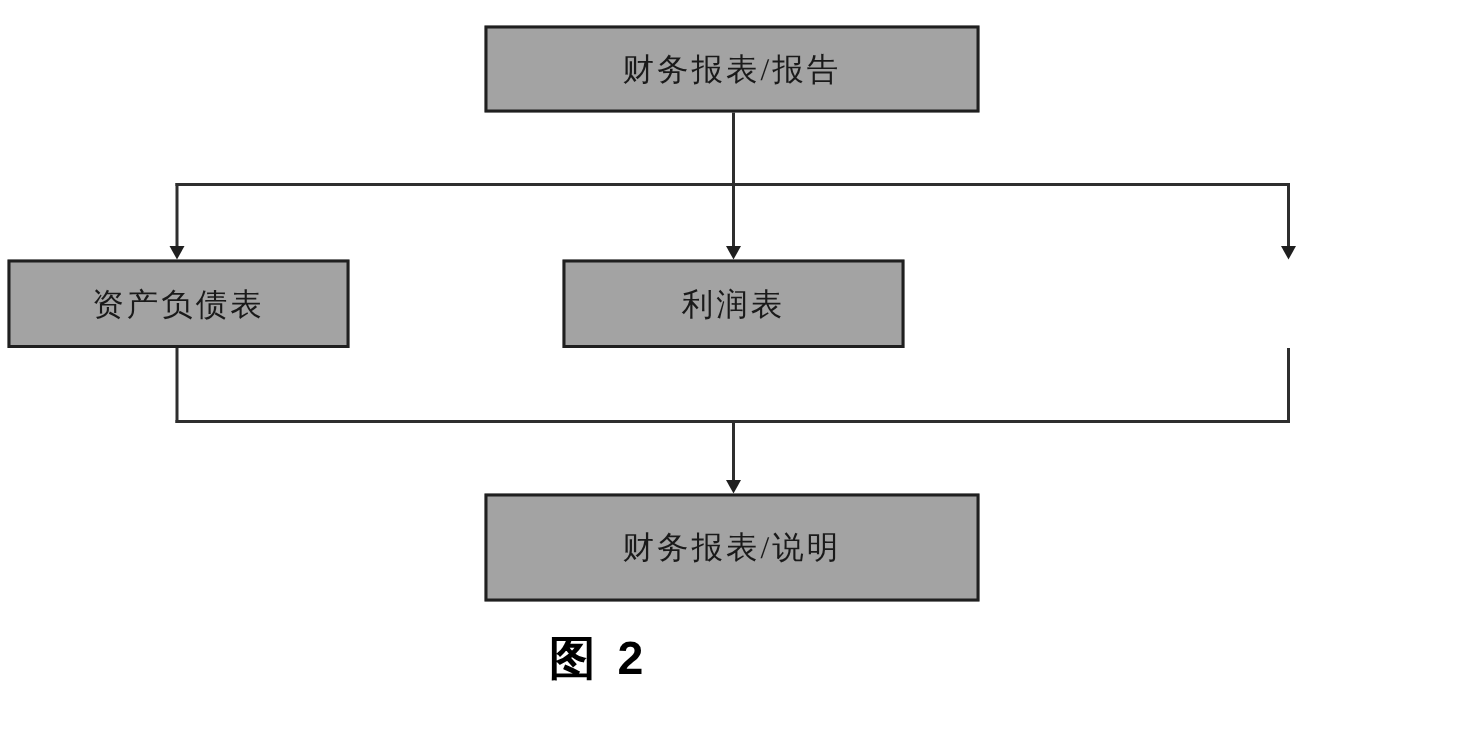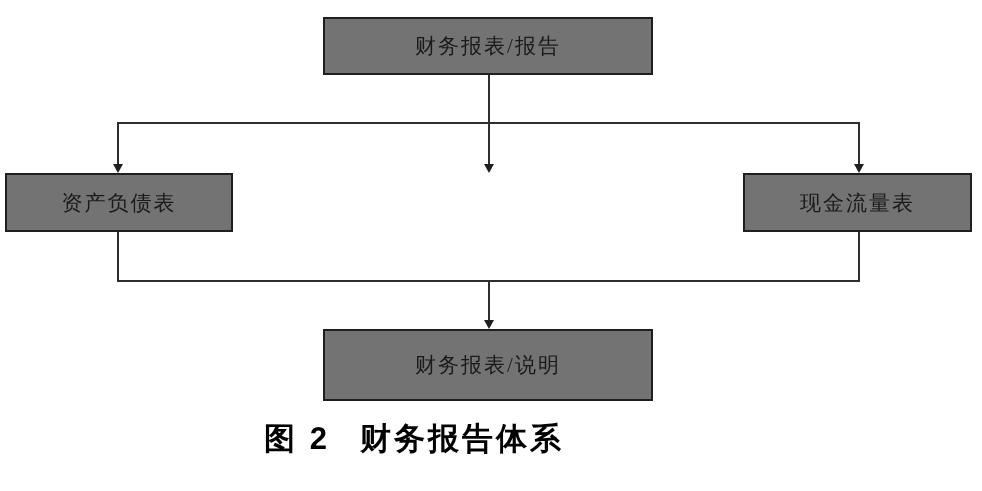--- a/index.html
+++ b/index.html
@@ -11,21 +11,21 @@
     position: relative;
     width: 982px;
     height: 491px;
     background: #ffffff;
     font-family: "Liberation Serif", serif;
     overflow: hidden;
   }
   .node {
     position: absolute;
     border: 2px solid #1f1f1f;
-    background: #737373;
+    background: #a3a3a3;
     display: flex;
     align-items: center;
     justify-content: center;
     font-size: 21px;
     color: #1a1a1a;
     letter-spacing: 2px;
     box-sizing: border-box;
   }
   .line {
     position: absolute;
@@ -64,24 +64,24 @@
 <div class="canvas">
 
   <div class="node" style="left:323px; top:17px; width:330px; height:58px;">
     <span>财务报表/报告</span>
   </div>
 
   <div class="node" style="left:5px; top:173px; width:228px; height:59px;font-family:Liberation Serif, serif;">
     <span>资产负债表</span>
   </div>
 
+  <div class="node" style="left:375px; top:173px; width:228px; height:59px;">
+    <span>利润表</span>
+  </div>
 
-  <div class="node" style="left:743px; top:173px; width:229px; height:59px;">
-    <span>现金流量表</span>
-  </div>
 
   <div class="node" style="left:323px; top:329px; width:330px; height:72px;">
     <span>财务报表/说明</span>
   </div>
 
   <div class="line" style="left:488px; top:75px; width:2px; height:91px;"></div>
   <div class="line" style="left:117px; top:122px; width:743px; height:2px;"></div>
   <div class="line" style="left:117px; top:122px; width:2px; height:44px;"></div>
   <div class="line" style="left:858px; top:122px; width:2px; height:44px;"></div>
 
@@ -92,16 +92,15 @@
   <div class="line" style="left:117px; top:232px; width:2px; height:50px;"></div>
   <div class="line" style="left:858px; top:232px; width:2px; height:50px;"></div>
   <div class="line" style="left:117px; top:280px; width:743px; height:2px;"></div>
   <div class="line" style="left:488px; top:280px; width:2px; height:41px;"></div>
 
   <div class="arrowhead" style="left:484px; top:320px;"></div>
 
   <div class="caption">
     <span>图 2</span>
     <span class="gap"></span>
-    <span>财务报告体系</span>
   </div>
 
 </div>
 
 </body></html>

